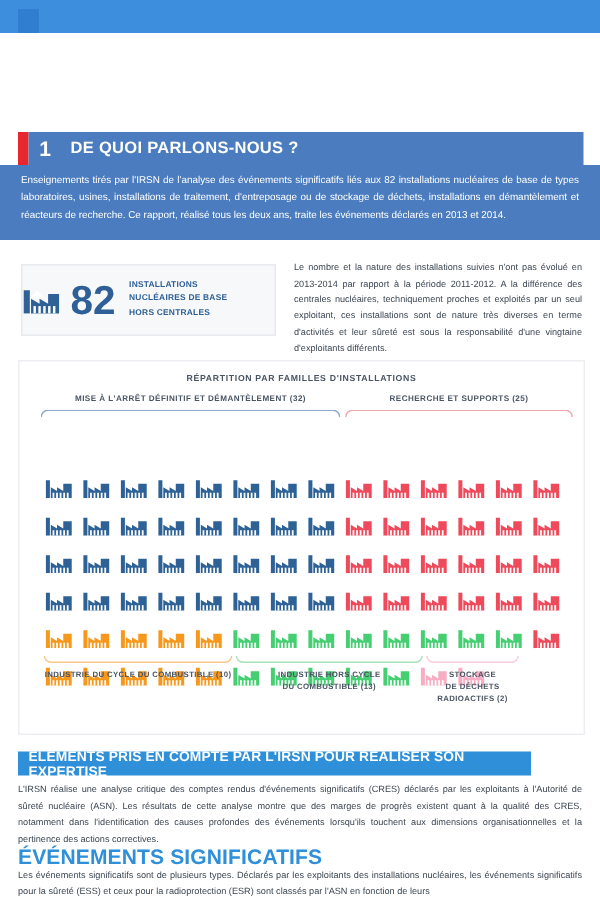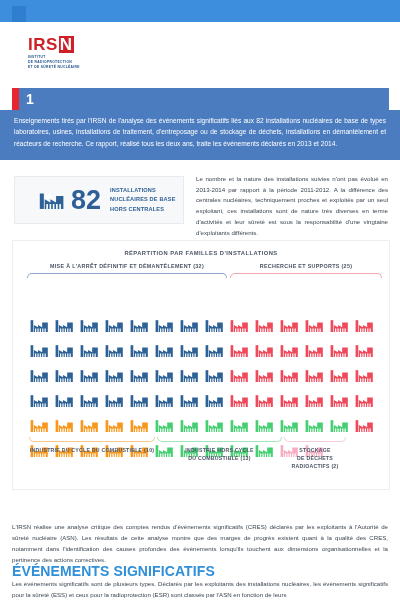--- a/index.html
+++ b/index.html
@@ -74,21 +74,21 @@
     background:#4a7cbf; color:#ffffff;
     padding:5px 14px 0 14px;
     font-size:6.6px; line-height:1.72; text-align:justify;
   }
 
   
   .stat-row { position:absolute; left:0; top:170px; width:400px; height:62px; }
   .stat-card {
     position:absolute; left:14px; top:6px; width:170px; height:48px;
     background:#f7f8fa; border:1px solid #e7eaee;
-    display:flex; align-items:center; padding-left:24px;
+    display:flex; align-items:center; padding-left:0;
   }
   .factory-big { width:26px; height:24px; position:relative; flex:0 0 auto; }
   .stat-num {
     font-size:27px; font-weight:bold; color:#2e5f96; margin-left:6px; line-height:1;
   }
   .stat-label {
     margin-left:9px; font-size:5.6px; line-height:1.62; color:#2e5f96;
     font-weight:bold; letter-spacing:0.15px;
   }
   .stat-para {
@@ -157,37 +157,27 @@
 <body>
 
 <div class="page">
 
   <div class="top-band">
     <div class="top-left-square"></div>
     <div class="top-band-notch"></div>
   </div>
 
   <div class="header">
-    <div class="logo">
-      <div class="logo-word">
-        <span>IRS</span>
-          <span class="n-box">N</span>
-      </div>
-      <div class="logo-sub">
-        <div>INSTITUT</div>
-        <div>DE RADIOPROTECTION</div>
-        <div>ET DE SÛRETÉ NUCLÉAIRE</div>
-      </div>
-    </div>
   </div>
 
   <div class="sec1-wrap">
     <div class="sec1-redtab"></div>
     <div class="sec1-bar">
       <div class="sec1-num">1</div>
+      <div class="sec1-title">DE QUOI PARLONS-NOUS ?</div>
     </div>
   </div>
 
   <div class="sec1-body">Enseignements tirés par l'IRSN de l'analyse des événements significatifs liés aux 82 installations nucléaires de base de types laboratoires, usines, installations de traitement, d'entreposage ou de stockage de déchets, installations en démantèlement et réacteurs de recherche. Ce rapport, réalisé tous les deux ans, traite les événements déclarés en 2013 et 2014.</div>
 
   <div class="stat-row">
     <div class="stat-card">
       <div class="factory-big">
         <svg viewBox="0 0 32 28" width="26" height="24" aria-hidden="true">
           <rect x="1" y="6" width="5" height="19" fill="#2e6296"></rect>
@@ -1391,18 +1381,21 @@
       <div class="bbrace" style="left:271px; width:62px; border-color:#f8cdda;"></div>
       <div class="blabel" style="left:8px; width:142px; top:10px;">INDUSTRIE DU CYCLE DU COMBUSTIBLE (10)</div>
       <div class="blabel" style="left:140px; width:133px; top:10px; white-space:pre-line;">INDUSTRIE HORS CYCLE
 DU COMBUSTIBLE (13)</div>
       <div class="blabel" style="left:268px; width:68px; top:10px; white-space:pre-line;">STOCKAGE
 DE DÉCHETS
 RADIOACTIFS (2)</div>
     </div>
   </div>
 
+  <div class="sec2-bar">
+    <div class="sec2-title">ÉLÉMENTS PRIS EN COMPTE PAR L'IRSN POUR RÉALISER SON EXPERTISE</div>
+  </div>
   <div class="sec2-body">L'IRSN réalise une analyse critique des comptes rendus d'événements significatifs (CRES) déclarés par les exploitants à l'Autorité de sûreté nucléaire (ASN). Les résultats de cette analyse montre que des marges de progrès existent quant à la qualité des CRES, notamment dans l'identification des causes profondes des événements lorsqu'ils touchent aux dimensions organisationnelles et la pertinence des actions correctives.</div>
 
   <div class="sec3-title">ÉVÉNEMENTS SIGNIFICATIFS</div>
   <div class="sec3-body">Les événements significatifs sont de plusieurs types. Déclarés par les exploitants des installations nucléaires, les événements significatifs pour la sûreté (ESS) et ceux pour la radioprotection (ESR) sont classés par l'ASN en fonction de leurs</div>
 
 </div>
 
 </body></html>

